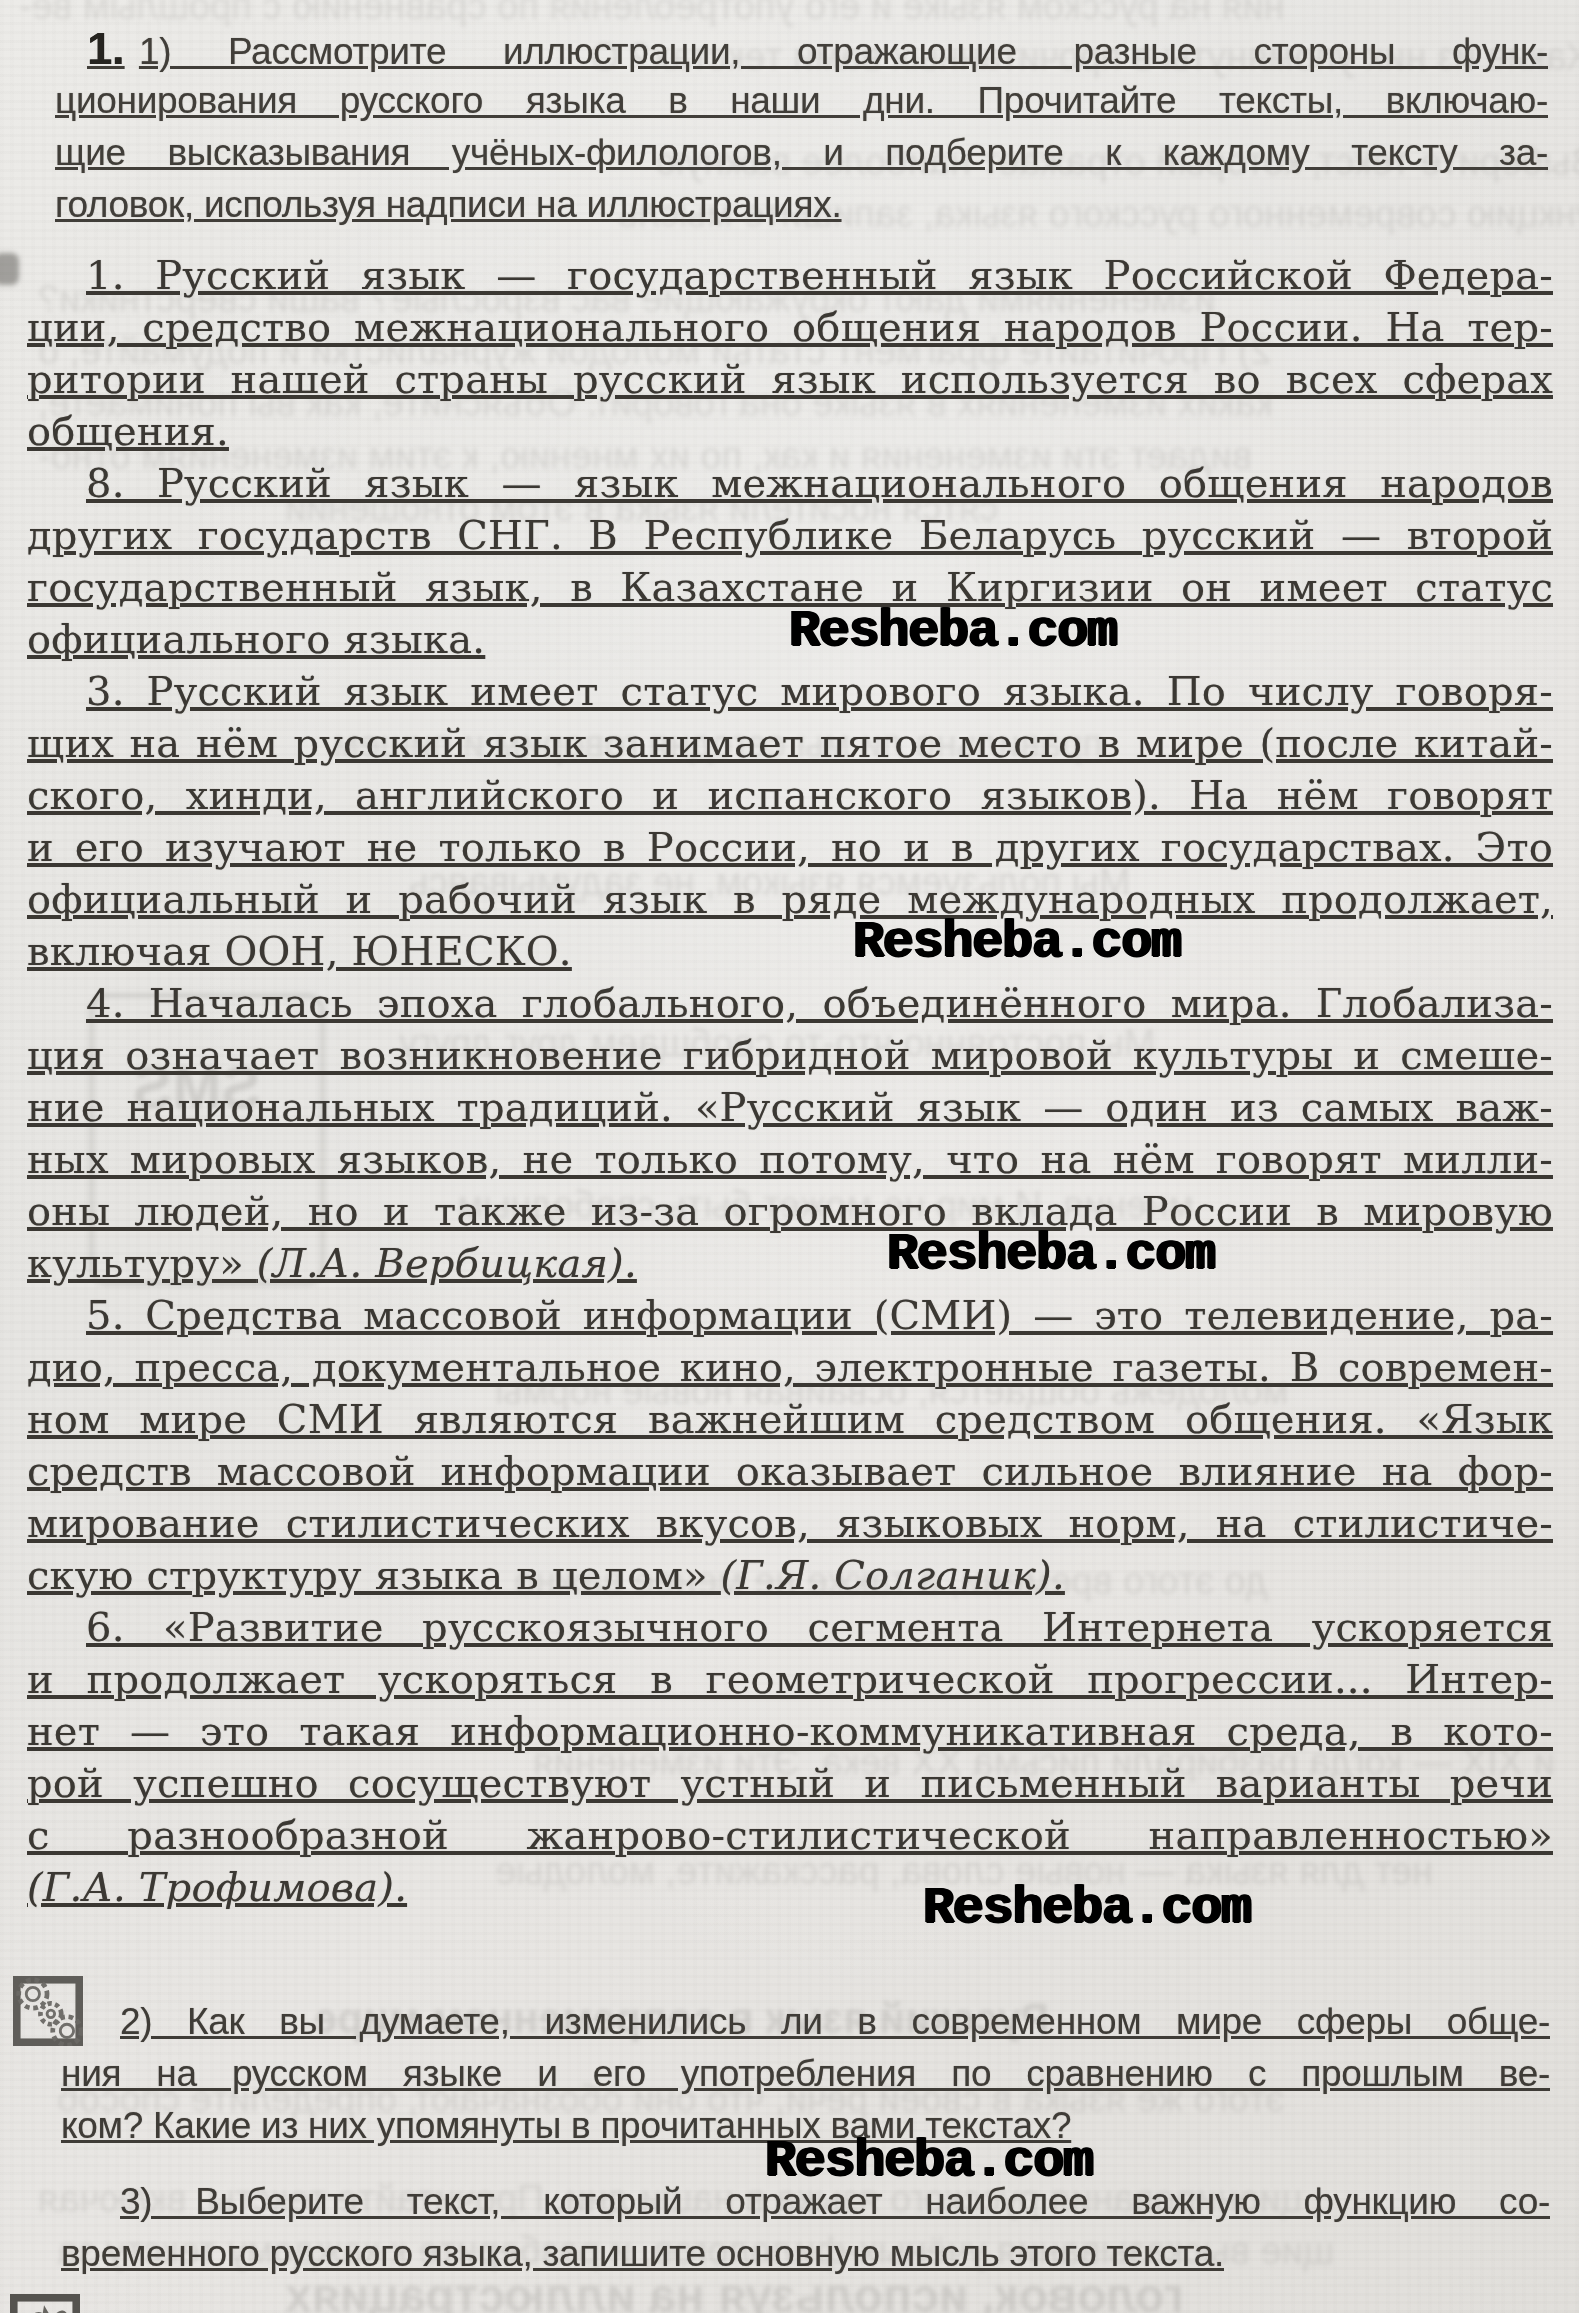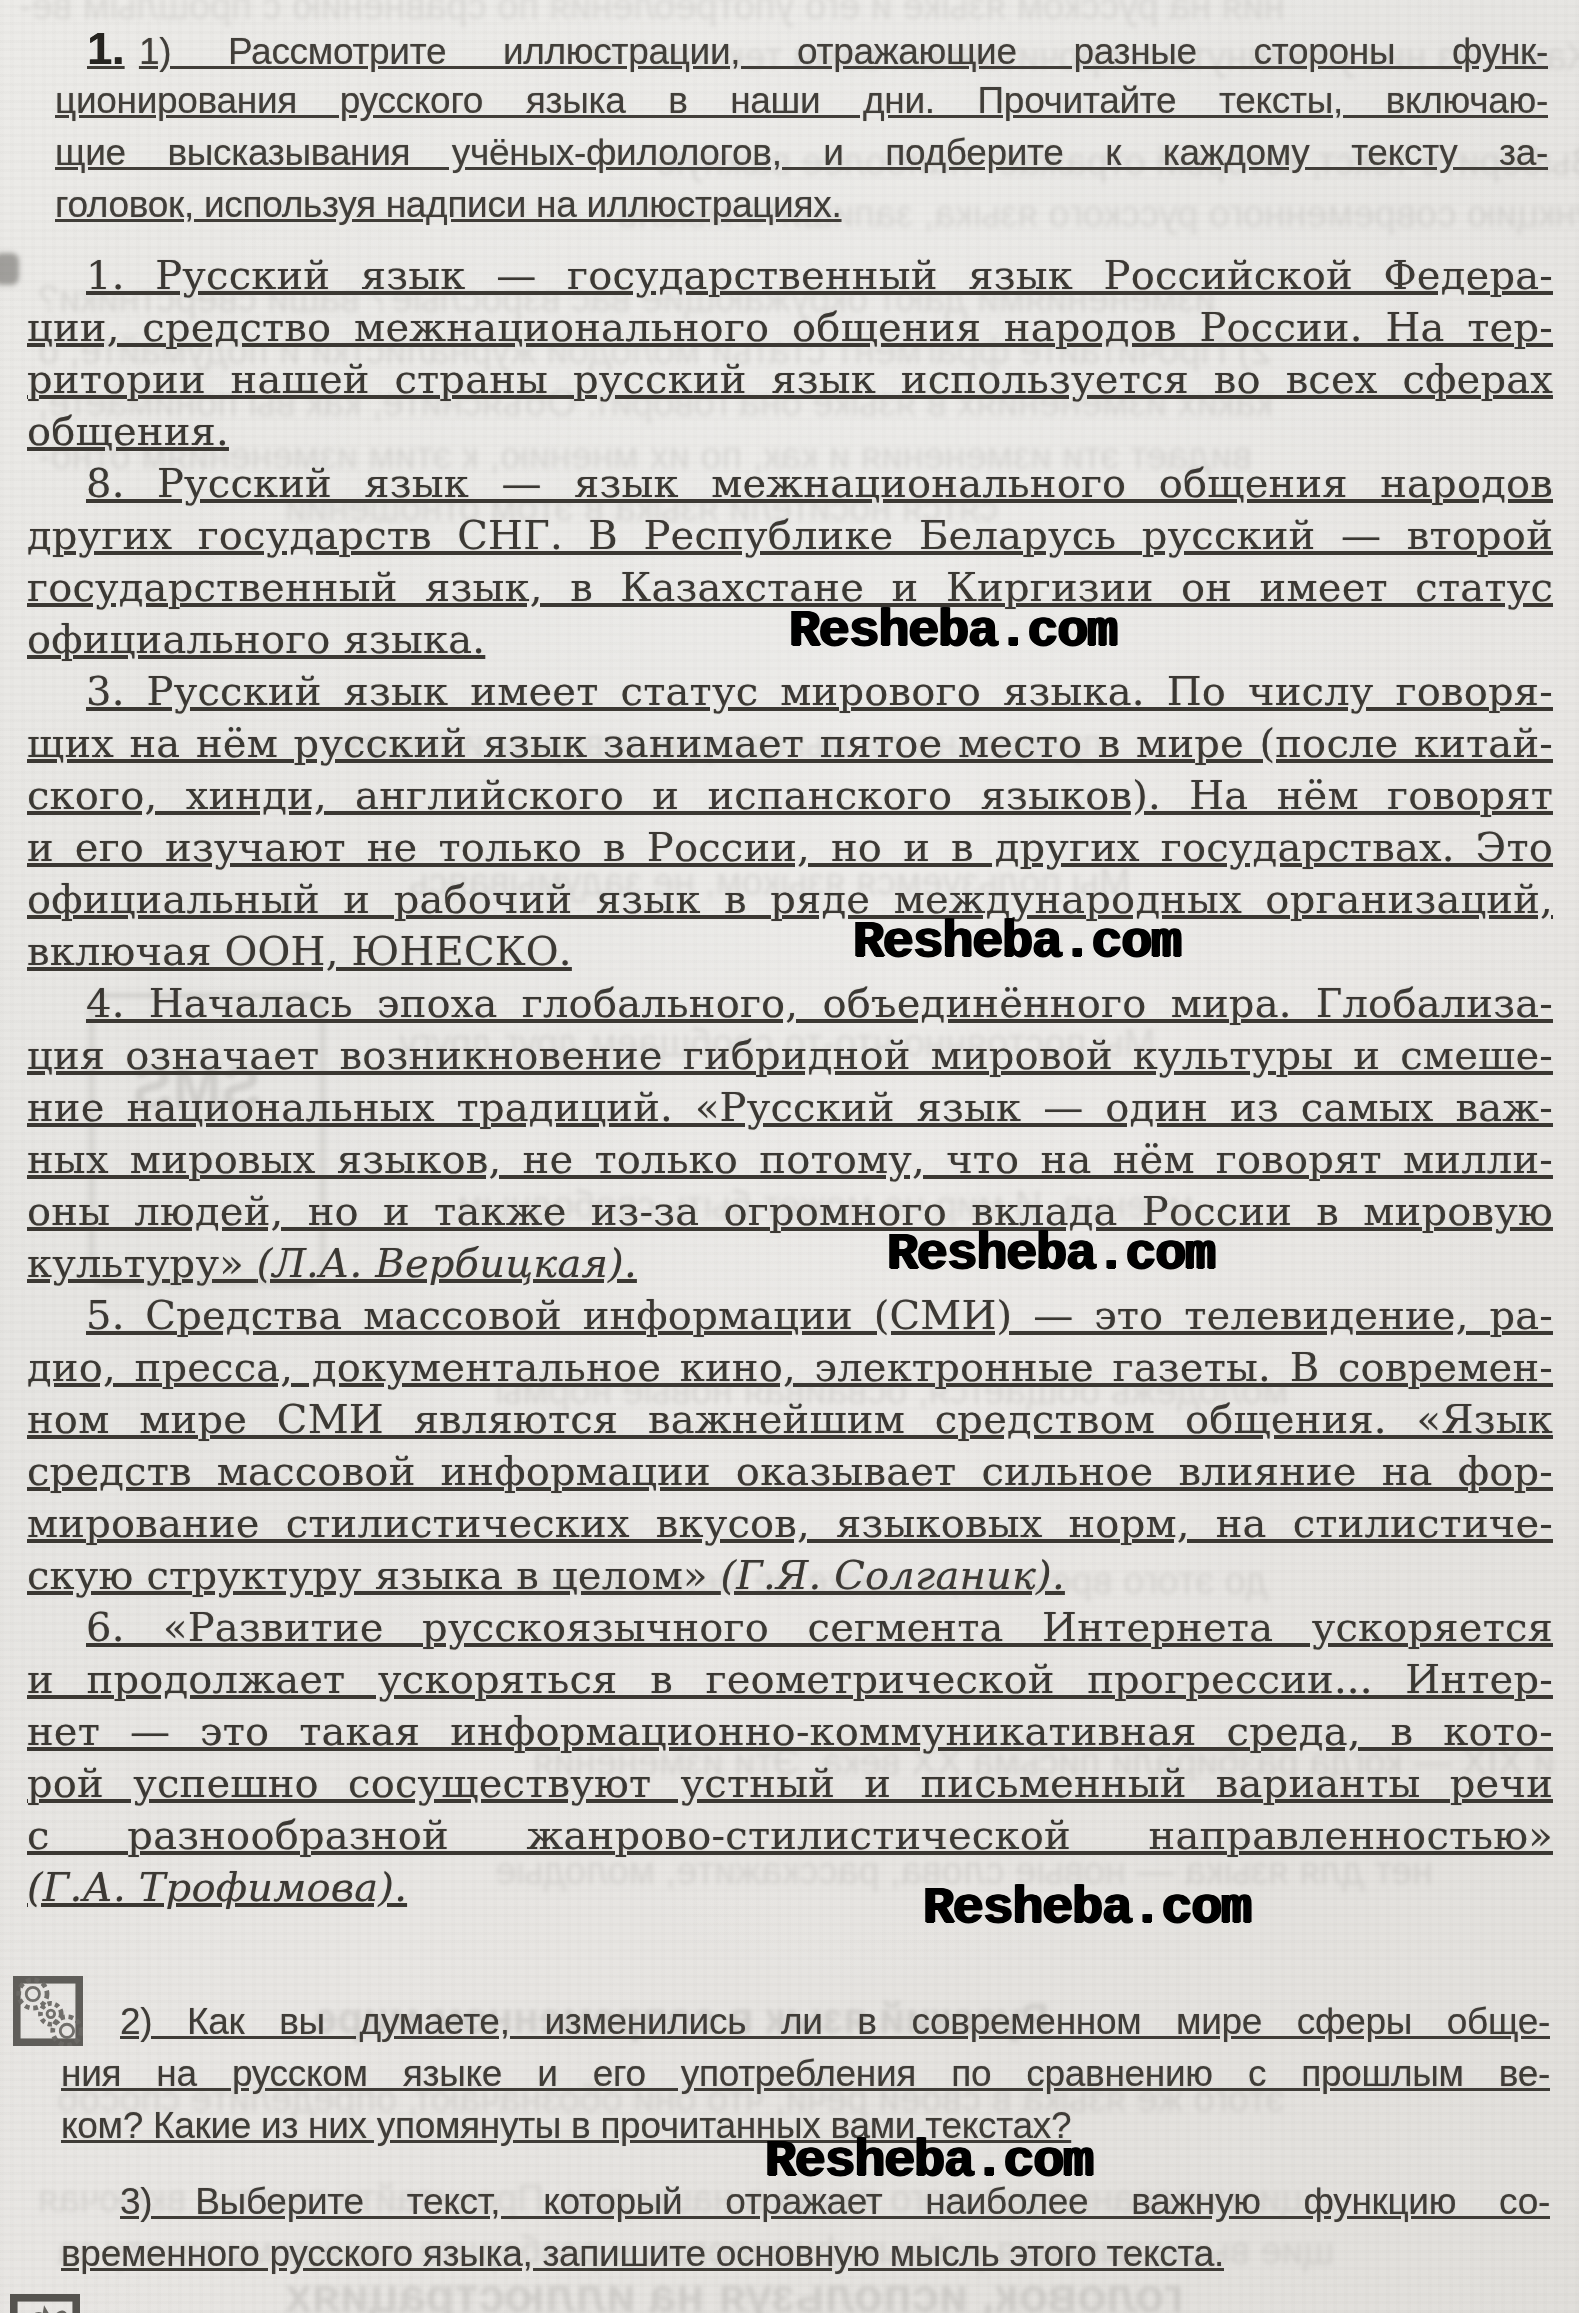--- a/index.html
+++ b/index.html
@@ -100,21 +100,21 @@
         <div class="line j">8. Русский язык — язык межнационального общения народов</div>
         <div class="line j">других государств СНГ. В Республике Беларусь русский — второй</div>
         <div class="line j">государственный язык, в Казахстане и Киргизии он имеет статус</div>
         <div class="line">официального языка.</div>
       </div>
       <div class="para">
         <div class="line j">3. Русский язык имеет статус мирового языка. По числу говоря-</div>
         <div class="line j">щих на нём русский язык занимает пятое место в мире (после китай-</div>
         <div class="line j">ского, хинди, английского и испанского языков). На нём говорят</div>
         <div class="line j">и его изучают не только в России, но и в других государствах. Это</div>
-        <div class="line j">официальный и рабочий язык в ряде международных организаций,</div>
+        <div class="line j">официальный и рабочий язык в ряде международных продолжает,</div>
         <div class="line">включая ООН, ЮНЕСКО.</div>
       </div>
       <div class="para">
         <div class="line j">4. Началась эпоха глобального, объединённого мира. Глобализа-</div>
         <div class="line j">ция означает возникновение гибридной мировой культуры и смеше-</div>
         <div class="line j">ние национальных традиций. «Русский язык — один из самых важ-</div>
         <div class="line j">ных мировых языков, не только потому, что на нём говорят милли-</div>
         <div class="line j">оны людей, но и также из-за огромного вклада России в мировую</div>
         <div class="line">культуру» <em>(Л.А. Вербицкая).</em></div>
       </div>

